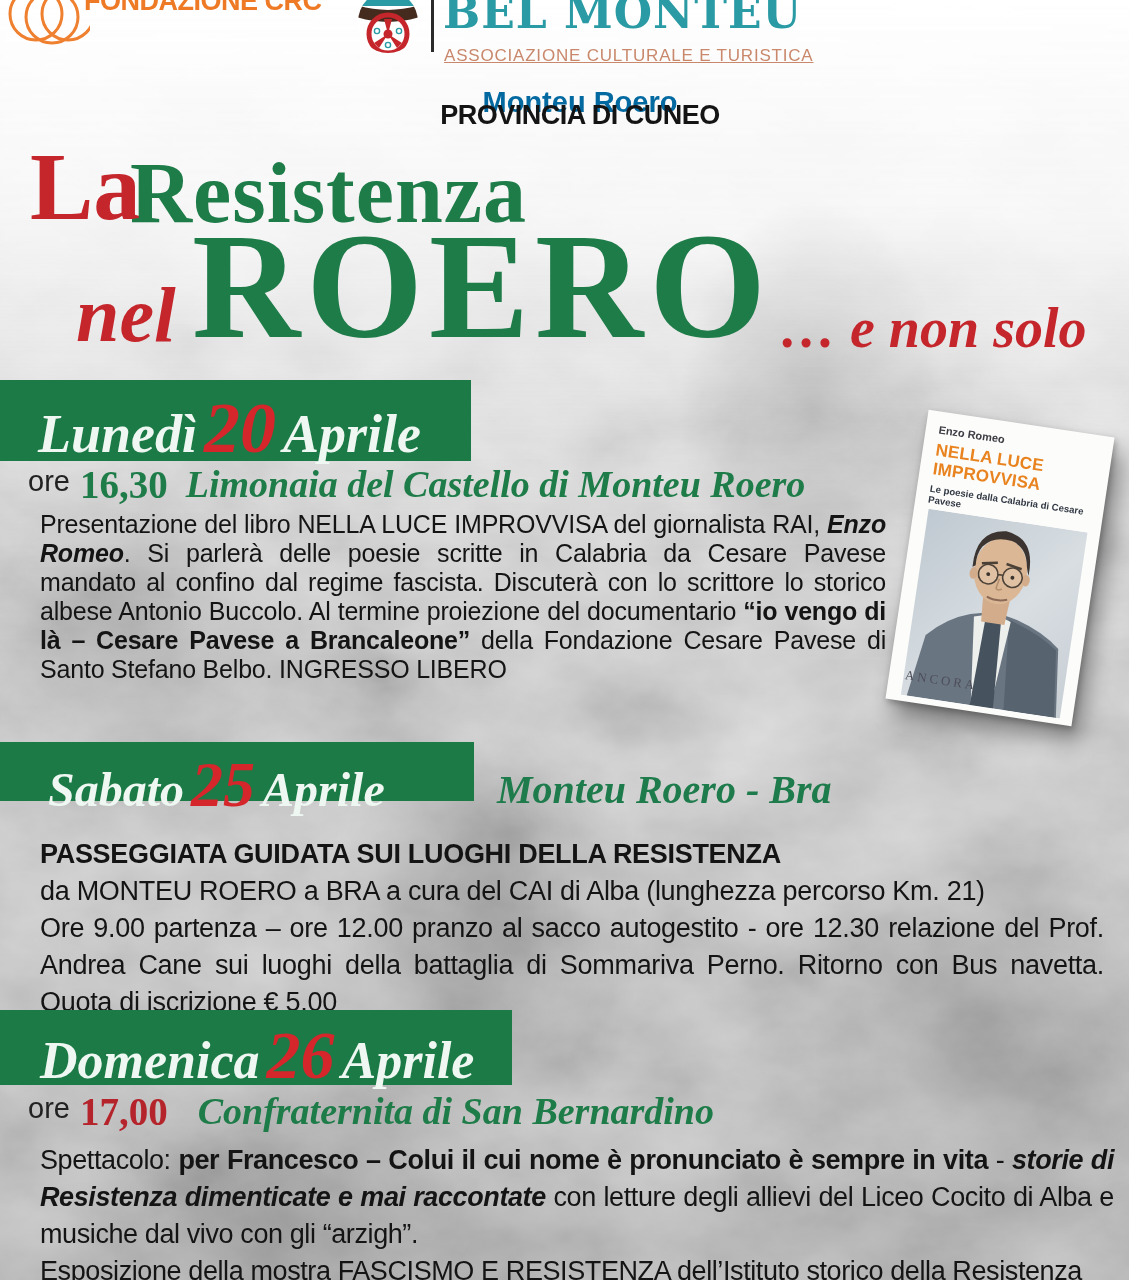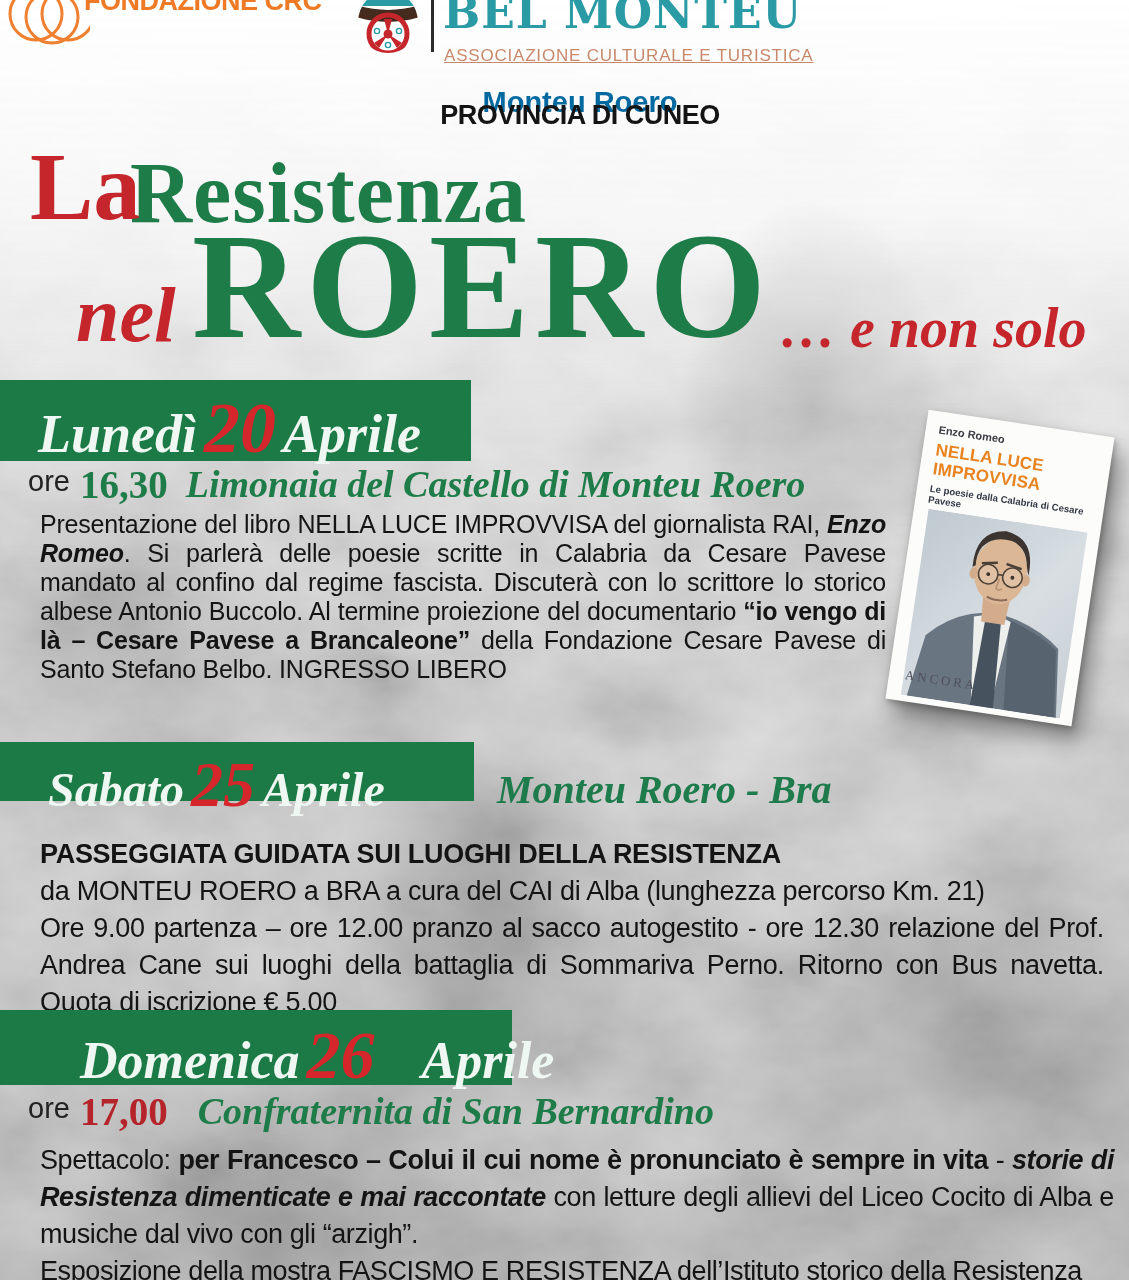--- a/index.html
+++ b/index.html
@@ -45,21 +45,21 @@
   
   .banner{position:absolute;left:0;z-index:3;background:#1b7a46;display:flex;align-items:baseline;
           color:#eef7f1;font-family:"Liberation Serif",serif;box-sizing:border-box;}
   .banner .day,.banner .month{font-style:italic;font-weight:bold;line-height:1;}
   .banner .date{font-weight:bold;font-style:italic;color:#d5262c;line-height:1;margin:0 7px;}
   .b1{top:380px;width:471px;height:81px;padding:12px 0 0 38px;}
   .b1 .day,.b1 .month{font-size:54px;} .b1 .date{font-size:72px;}
   .b2{top:742px;width:474px;height:59px;padding:11px 0 0 48px;}
   .b2 .day,.b2 .month{font-size:48px;} .b2 .date{font-size:64px;}
   .b3{top:1010px;width:512px;height:75px;padding:11px 0 0 40px;}
-  .b3 .day,.b3 .month{font-size:52px;margin-left:40px;} .b3 .date{font-size:68px;}
+  .b3 .day,.b3 .month{font-size:52px;} .b3 .date{font-size:68px;}
   .venue-right{position:absolute;left:497px;top:766px;z-index:3;color:#1e7b4b;
                font-family:"Liberation Serif",serif;font-weight:bold;font-style:italic;font-size:40px;}
 
   
   .timeline{position:absolute;left:28px;z-index:3;display:flex;align-items:flex-start;white-space:nowrap;}
   .timeline .ore{font-size:29px;color:#222;}
   .timeline .time{font-family:"Liberation Serif",serif;font-weight:bold;font-size:39px;margin-left:10px;line-height:1;}
   .time-green{color:#1e7c49;} .time-red{color:#b5242b;}
   .timeline .venue{font-family:"Liberation Serif",serif;font-weight:bold;font-style:italic;
                    font-size:38px;color:#1e7c49;line-height:1;}

